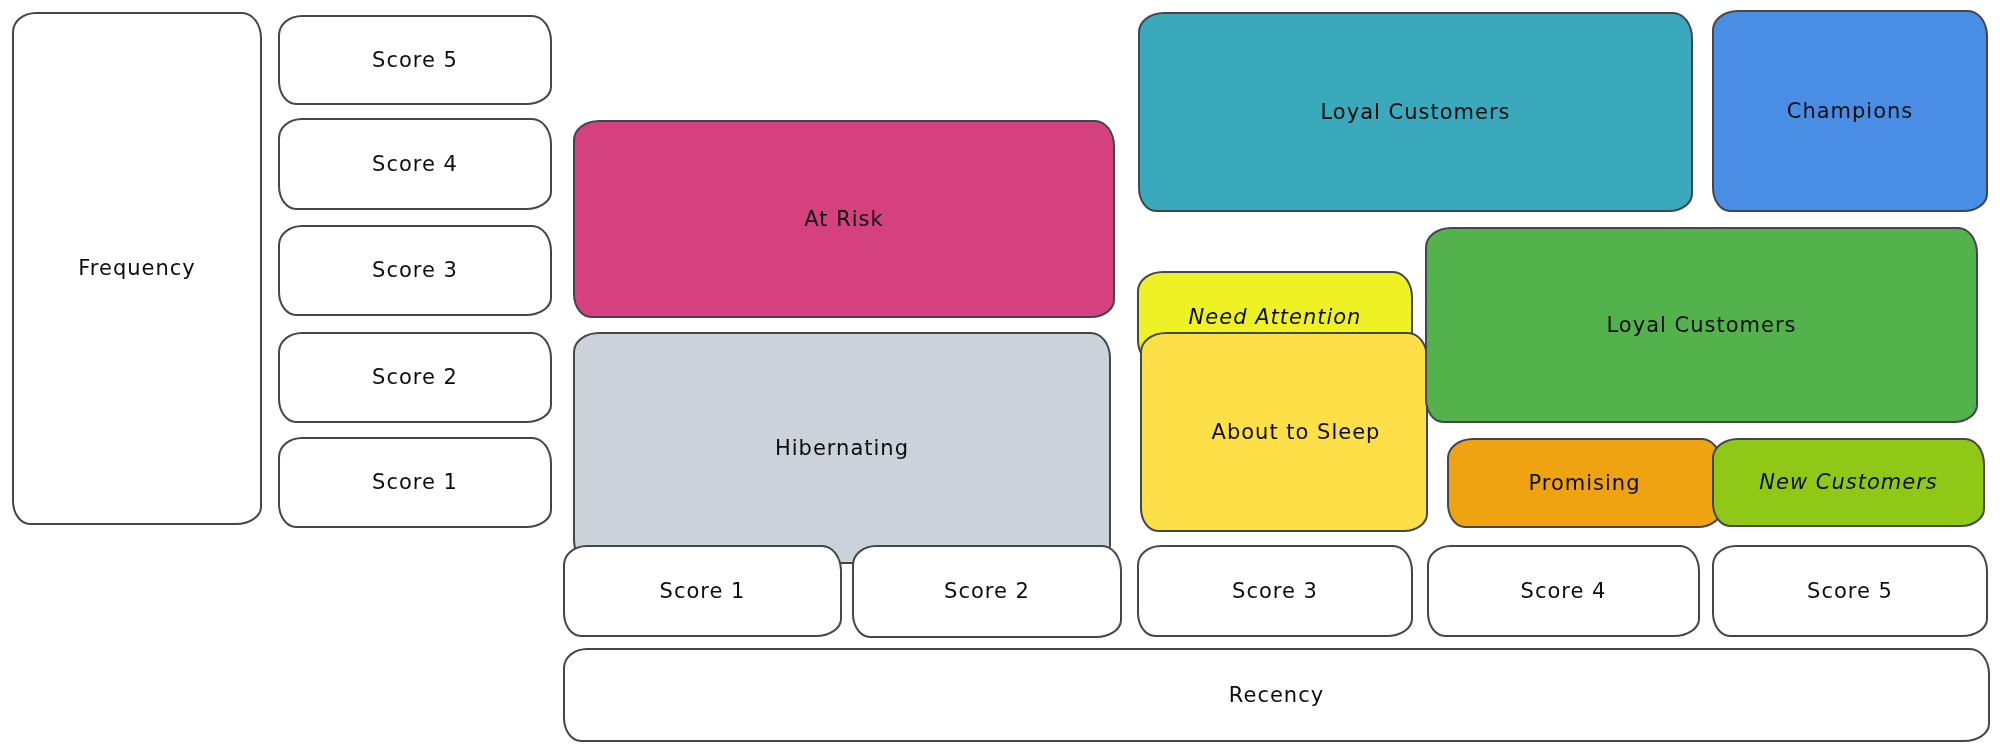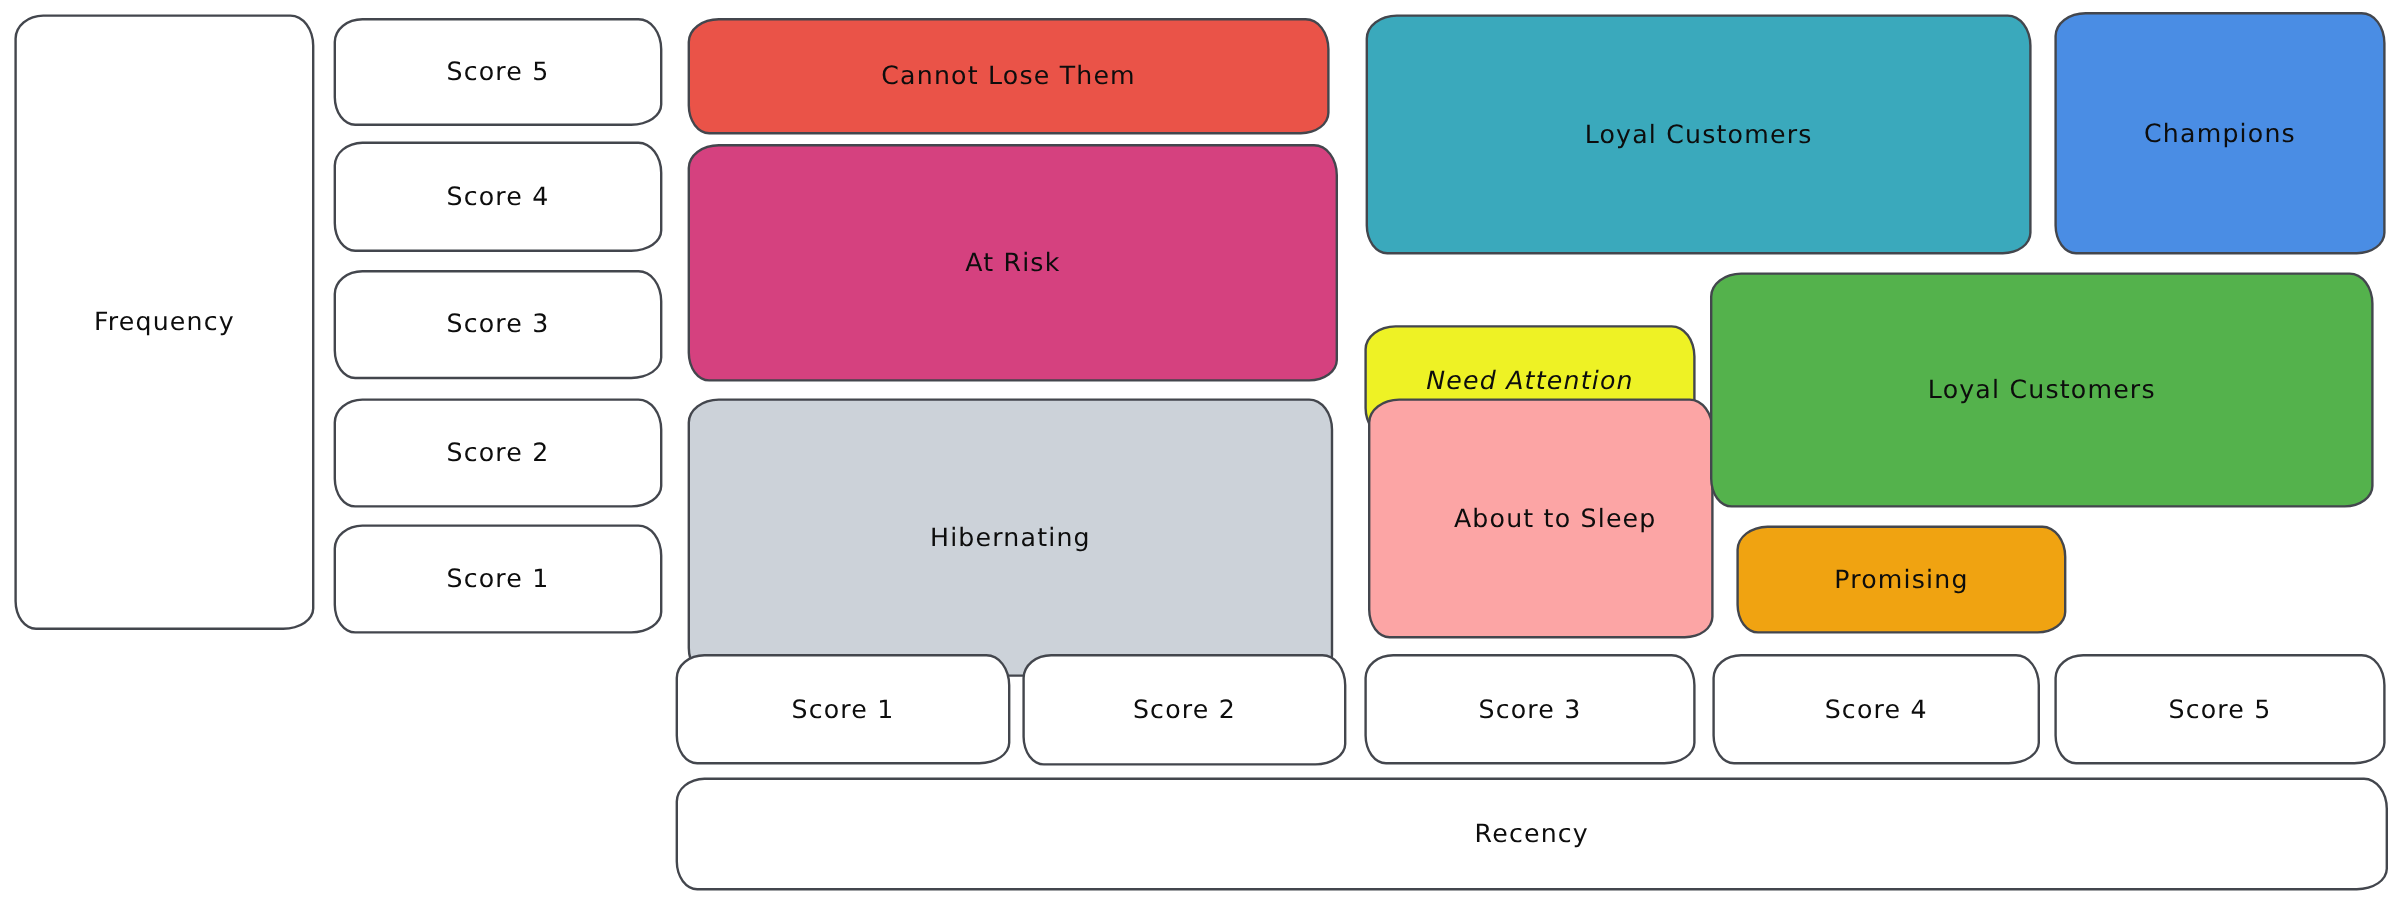--- a/index.html
+++ b/index.html
@@ -60,23 +60,20 @@
   <div class="box white-box" style="left:278px; top:225px; width:274px; height:91px;">
     <span class="lbl">Score 3</span>
   </div>
   <div class="box white-box" style="left:278px; top:332px; width:274px; height:91px;">
     <span class="lbl">Score 2</span>
   </div>
   <div class="box white-box" style="left:278px; top:437px; width:274px; height:91px;">
     <span class="lbl">Score 1</span>
   </div>
 
-  <div class="box seg" style="left: 573px; top: 15px; width: 535px; height: 97px; background-color: rgb(234, 83, 72);">
-    <span class="lbl">Cannot Lose Them</span>
-  </div>
 
   <div class="box seg" style="left: 573px; top: 120px; width: 542px; height: 198px; background-color: rgb(213, 65, 127);">
     <span class="lbl">At Risk</span>
   </div>
 
   <div class="box seg" style="left: 573px; top: 332px; width: 538px; height: 232px; background-color: rgb(204, 210, 217);">
     <span class="lbl">Hibernating</span>
   </div>
 
   <div class="box seg" style="left: 1138px; top: 12px; width: 555px; height: 200px; background-color: rgb(58, 169, 188);">
@@ -84,32 +81,35 @@
   </div>
 
   <div class="box seg" style="left: 1712px; top: 10px; width: 276px; height: 202px; background-color: rgb(74, 141, 228);">
     <span class="lbl">Champions</span>
   </div>
 
   <div class="box seg it" style="left: 1137px; top: 223px; width: 276px; height: 93px; background-color: rgb(238, 242, 37); margin-top: 48px;">
     <span class="lbl">Need Attention</span>
   </div>
 
-  <div class="box seg" style="left: 1140px; top: 332px; width: 288px; height: 200px; background-color: #fca5a5; padding-left: 24px;">
+  <div class="box seg" style="left: 1140px; top: 332px; width: 288px; height: 200px; background-color: #fde047; padding-left: 24px;">
     <span class="lbl">About to Sleep</span>
   </div>
 
   <div class="box seg" style="left: 1425px; top: 227px; width: 553px; height: 196px; background-color: rgb(84, 178, 76);">
     <span class="lbl">Loyal Customers</span>
   </div>
 
   <div class="box seg" style="left: 1425px; top: 438px; width: 275px; height: 90px; background-color: rgb(240, 163, 17); margin-left: 22px;">
     <span class="lbl">Promising</span>
   </div>
 
+  <div class="box seg it" style="left: 1712px; top: 438px; width: 273px; height: 89px; background-color: rgb(144, 200, 24);">
+    <span class="lbl">New Customers</span>
+  </div>
 
   <div class="box white-box" style="left:563px; top:545px; width:279px; height:92px;">
     <span class="lbl">Score 1</span>
   </div>
   <div class="box white-box" style="left:852px; top:545px; width:270px; height:93px;">
     <span class="lbl">Score 2</span>
   </div>
   <div class="box white-box" style="left:1137px; top:545px; width:276px; height:92px;">
     <span class="lbl">Score 3</span>
   </div>

